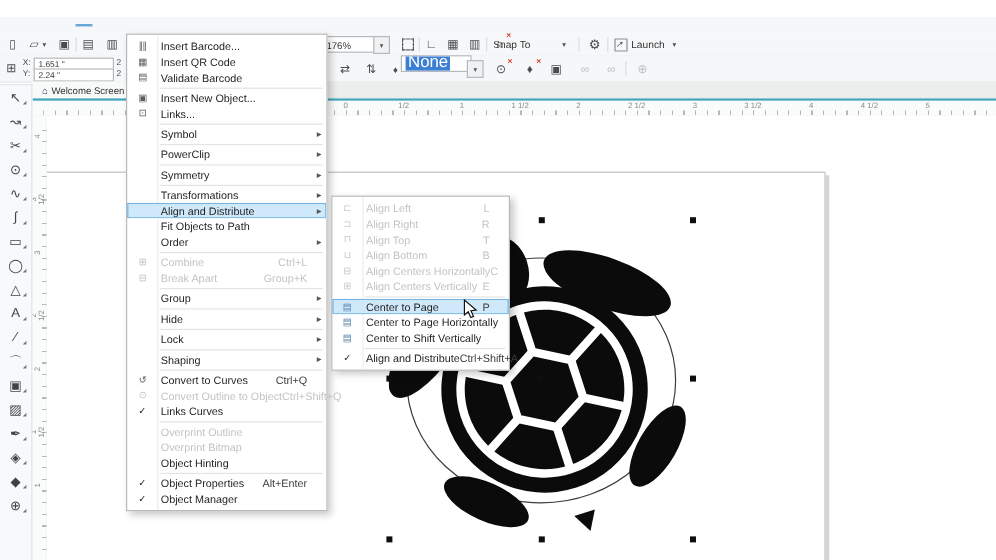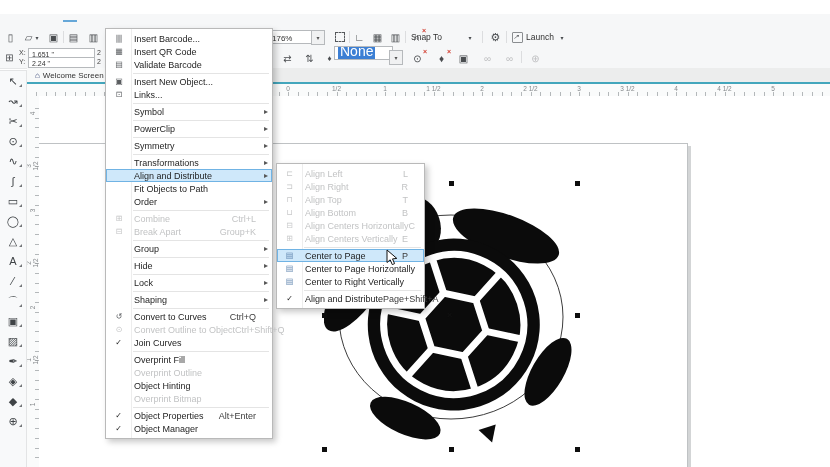--- a/index.html
+++ b/index.html
@@ -444,46 +444,40 @@
         <span class="arrow"></span>
       </div>
       <div class="mi disabled">
         <span class="gut">⊙</span>
         <span class="lbl">Convert Outline to Object</span>
         <span class="sc">Ctrl+Shift+Q</span>
         <span class="arrow"></span>
       </div>
       <div class="mi checked">
         <span class="gut">✓</span>
-        <span class="lbl">Join Curves</span>
-        <span class="sc"></span>
-        <span class="arrow"></span>
-      </div>
-      <div class="menu-sep"></div>
-      <div class="mi">
-        <span class="gut"></span>
-        <span class="lbl">Overprint Fill</span>
-        <span class="sc"></span>
-        <span class="arrow"></span>
-      </div>
+        <span class="lbl">Links Curves</span>
+        <span class="sc"></span>
+        <span class="arrow"></span>
+      </div>
+      <div class="menu-sep"></div>
       <div class="mi disabled">
         <span class="gut"></span>
         <span class="lbl">Overprint Outline</span>
         <span class="sc"></span>
         <span class="arrow"></span>
       </div>
+      <div class="mi disabled">
+        <span class="gut"></span>
+        <span class="lbl">Overprint Bitmap</span>
+        <span class="sc"></span>
+        <span class="arrow"></span>
+      </div>
       <div class="mi">
         <span class="gut"></span>
         <span class="lbl">Object Hinting</span>
-        <span class="sc"></span>
-        <span class="arrow"></span>
-      </div>
-      <div class="mi disabled">
-        <span class="gut"></span>
-        <span class="lbl">Overprint Bitmap</span>
         <span class="sc"></span>
         <span class="arrow"></span>
       </div>
       <div class="menu-sep"></div>
       <div class="mi checked">
         <span class="gut">✓</span>
         <span class="lbl">Object Properties</span>
         <span class="sc">Alt+Enter</span>
         <span class="arrow"></span>
       </div>
@@ -541,29 +535,29 @@
         <span class="arrow"></span>
       </div>
       <div class="mi">
         <span class="gut">▤</span>
         <span class="lbl">Center to Page Horizontally</span>
         <span class="sc"></span>
         <span class="arrow"></span>
       </div>
       <div class="mi">
         <span class="gut">▤</span>
-        <span class="lbl">Center to Right Vertically</span>
+        <span class="lbl">Center to Shift Vertically</span>
         <span class="sc"></span>
         <span class="arrow"></span>
       </div>
       <div class="menu-sep"></div>
       <div class="mi checked">
         <span class="gut">✓</span>
         <span class="lbl">Align and Distribute</span>
-        <span class="sc">Page+Shift+A</span>
+        <span class="sc">Ctrl+Shift+A</span>
         <span class="arrow"></span>
       </div>
     </div>
 
   <svg class="cursor" style="left:386px;top:249px" width="12" height="17" viewBox="0 0 12 17">
     <path d="M1 1 L1 13.5 L4.2 10.8 L6.3 15.6 L8.6 14.6 L6.5 9.9 L10.8 9.4 Z" fill="#ffffff" stroke="#111" stroke-width="1"></path>
   </svg>
 
 </div>
 

